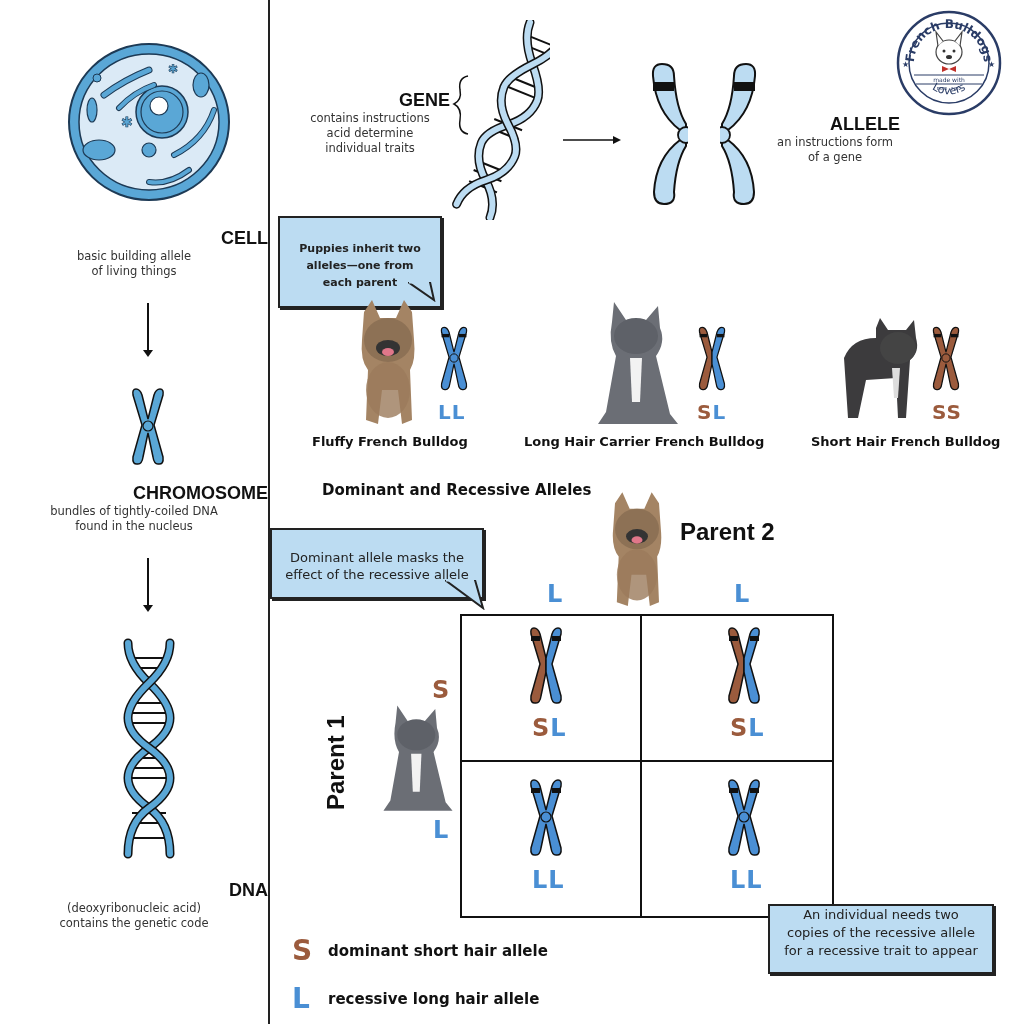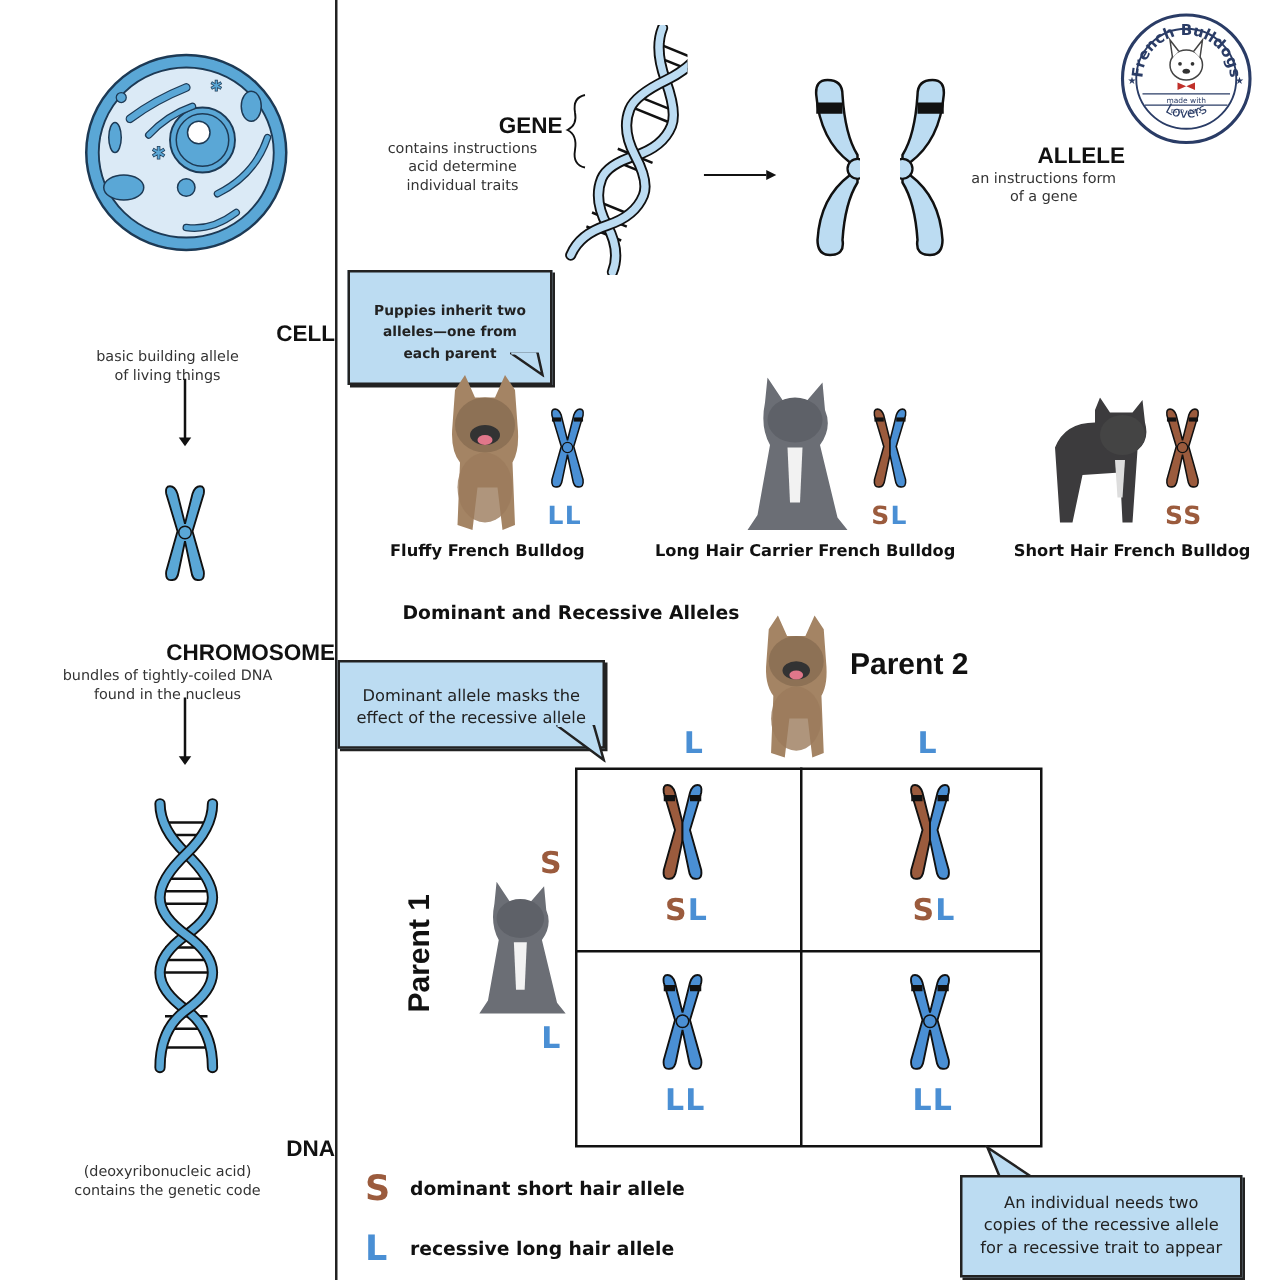--- a/index.html
+++ b/index.html
@@ -1,21 +1,21 @@
 <!DOCTYPE html>
 <html><head>
 <meta charset="utf-8">
 <style>
   html,body{margin:0;padding:0;background:#fff;}
   body{width:1024px;height:1024px;position:relative;overflow:hidden;font-family:"Liberation Sans",sans-serif;color:#111;}
   .abs{position:absolute;}
   .divider{position:absolute;left:268px;top:0;width:2px;height:1024px;background:#222;}
   .title{font-weight:700;font-size:18px;text-align:right;color:#111;}
   .sub{font-family:"DejaVu Sans",sans-serif;font-size:11.5px;color:#333;text-align:center;line-height:15px;}
-  .center-col{position:absolute;left:0;width:268px;text-align:center;margin-top:29px;}
+  .center-col{position:absolute;left:0;width:268px;text-align:center;}
   .arrow-down{position:absolute;left:147px;width:2px;background:#111;}
   .arrow-down::after{content:"";position:absolute;left:-4px;bottom:-2px;border-left:5px solid transparent;border-right:5px solid transparent;border-top:7px solid #111;}
   .callout{position:absolute;background:#bcdcf2;border:2px solid #222;box-shadow:2px 2px 0 #222;text-align:center;font-family:"DejaVu Sans",sans-serif;color:#222;}
   .dog-label{font-weight:700;font-size:13px;color:#111;font-family:"DejaVu Sans",sans-serif;}
   .geno{font-family:"DejaVu Sans",sans-serif;font-weight:700;font-size:20px;letter-spacing:1px;}
   .S{color:#9b5b3d;}
   .L{color:#4a8fd4;}
   .punnett{position:absolute;left:460px;top:614px;width:370px;height:300px;border:2px solid #111;}
   .cell{position:absolute;width:184px;height:149px;}
   .vline{position:absolute;left:640px;top:614px;width:2px;height:302px;background:#111;}
@@ -307,17 +307,17 @@
   <span style="font-weight:700;font-size:15px;font-family:'DejaVu Sans',sans-serif">dominant short hair allele</span>
 </div>
 <div class="abs" style="left:292px;top:982px;display:flex;align-items:center">
   <span class="geno L" style="font-size:28px;width:36px">L</span>
   <span style="font-weight:700;font-size:15px;font-family:'DejaVu Sans',sans-serif">recessive long hair allele</span>
 </div>
 
 <svg class="abs" style="left:780px;top:916px" width="50" height="28" viewBox="0 0 50 28">
   <polygon points="10,2 20,26 46,26" fill="#bcdcf2" stroke="#222" stroke-width="2"></polygon>
 </svg>
-<div class="callout" style="left:768px;top:940px;width:222px;height:66px;padding-top:12px;font-size:13px;line-height:18px">
+<div class="callout" style="left:768px;top:904px;width:222px;height:66px;padding-top:0;font-size:13px;line-height:18px">
   <div>An individual needs two</div>
   <div>copies of the recessive allele</div>
   <div>for a recessive trait to appear</div>
 </div>
 
 </body></html>

